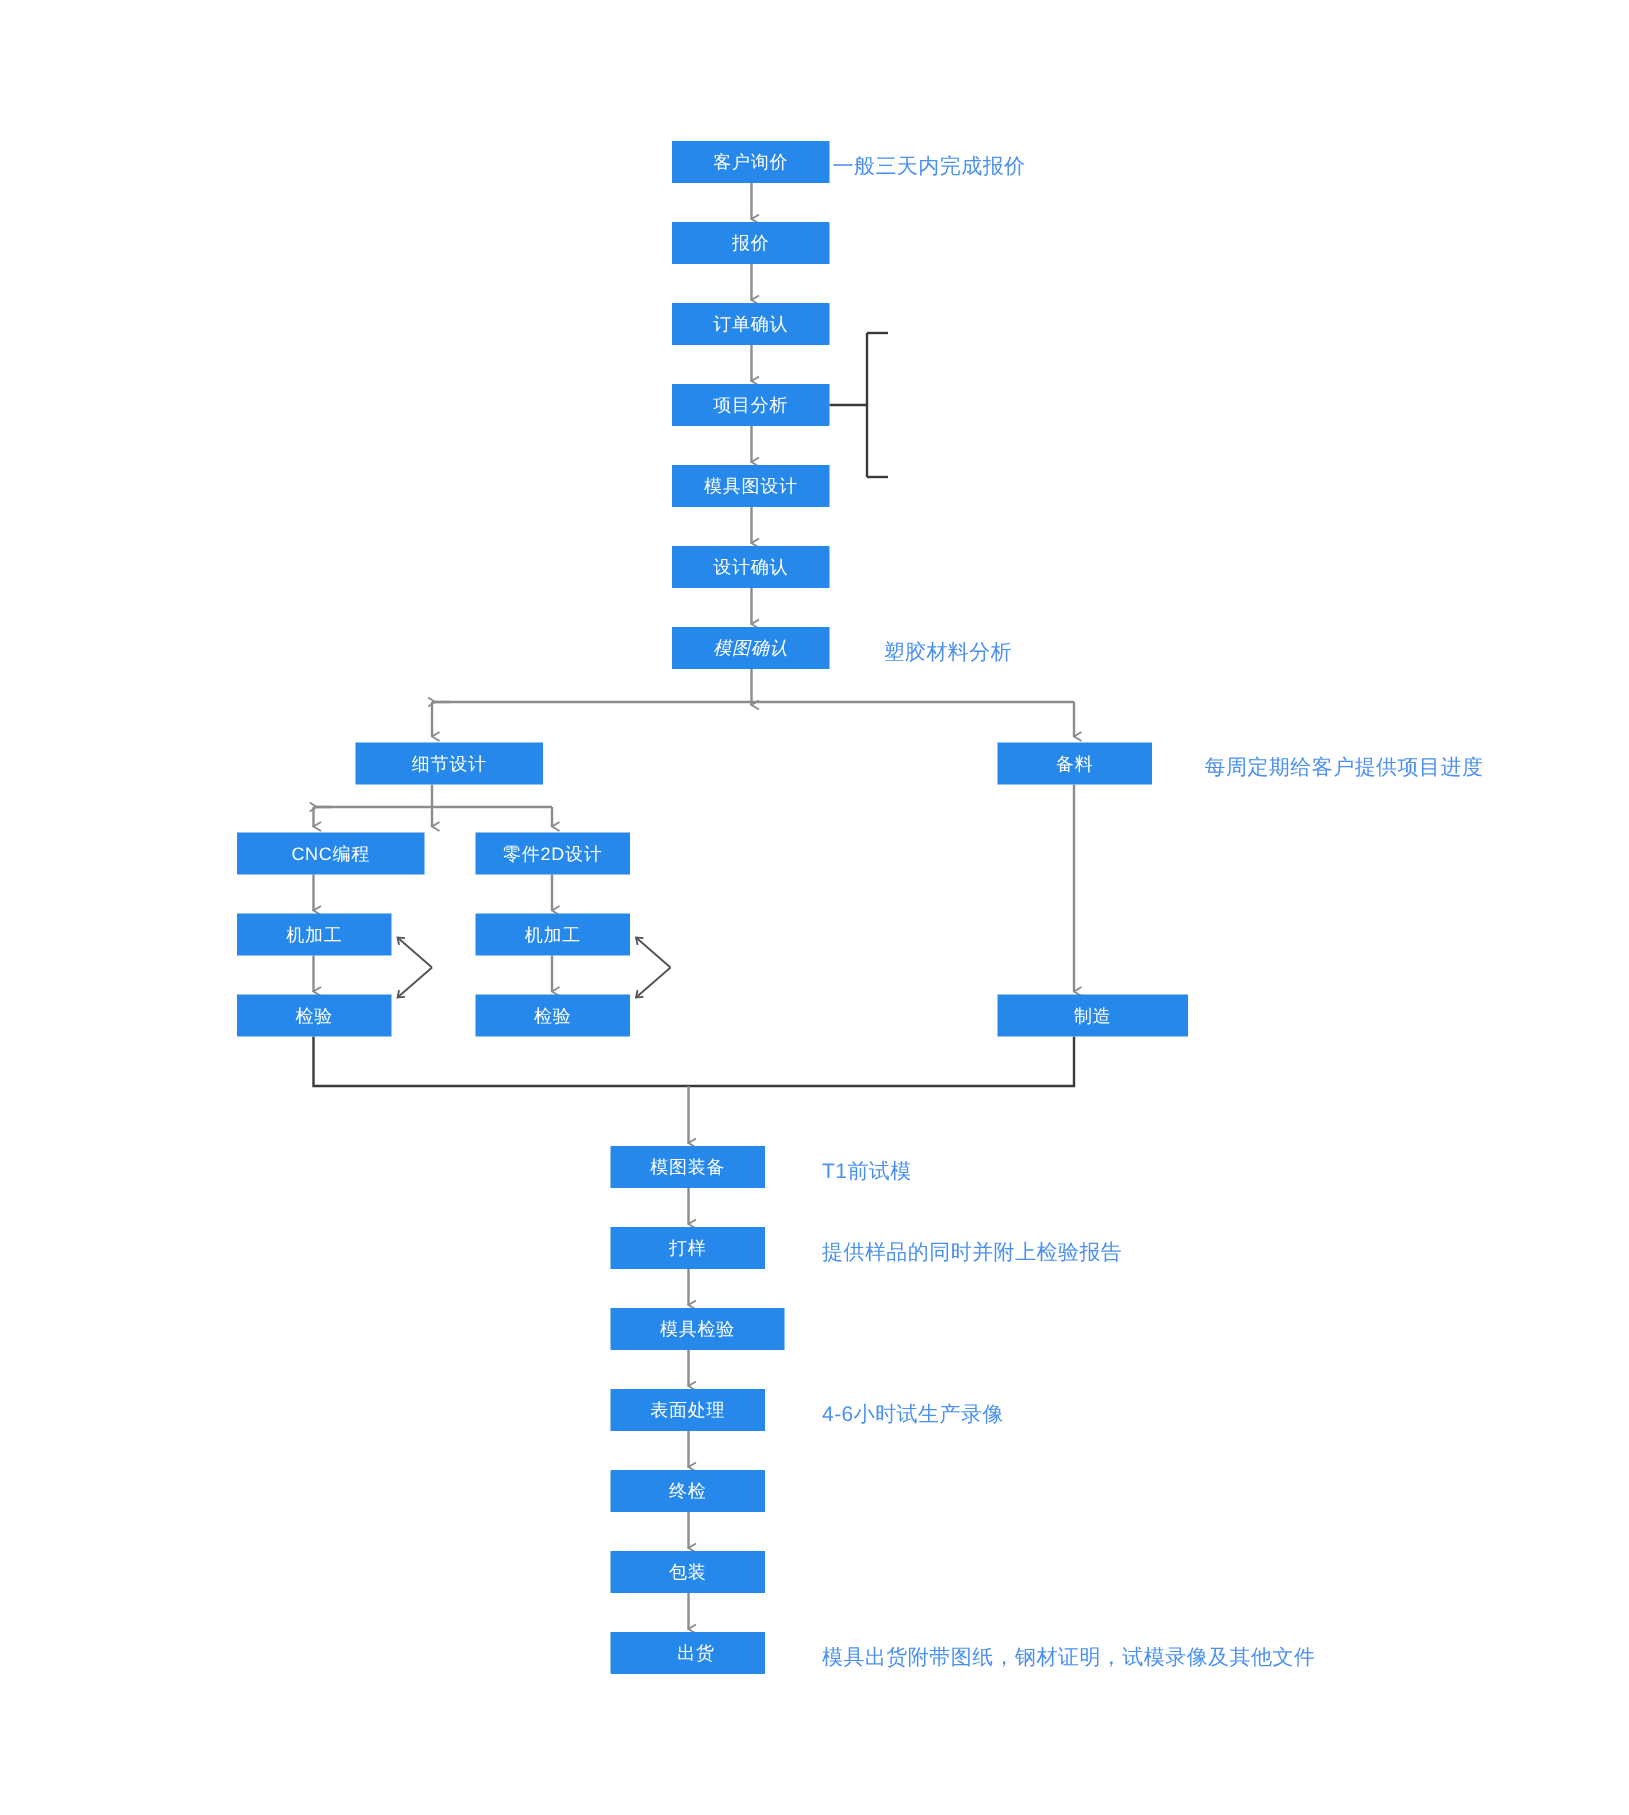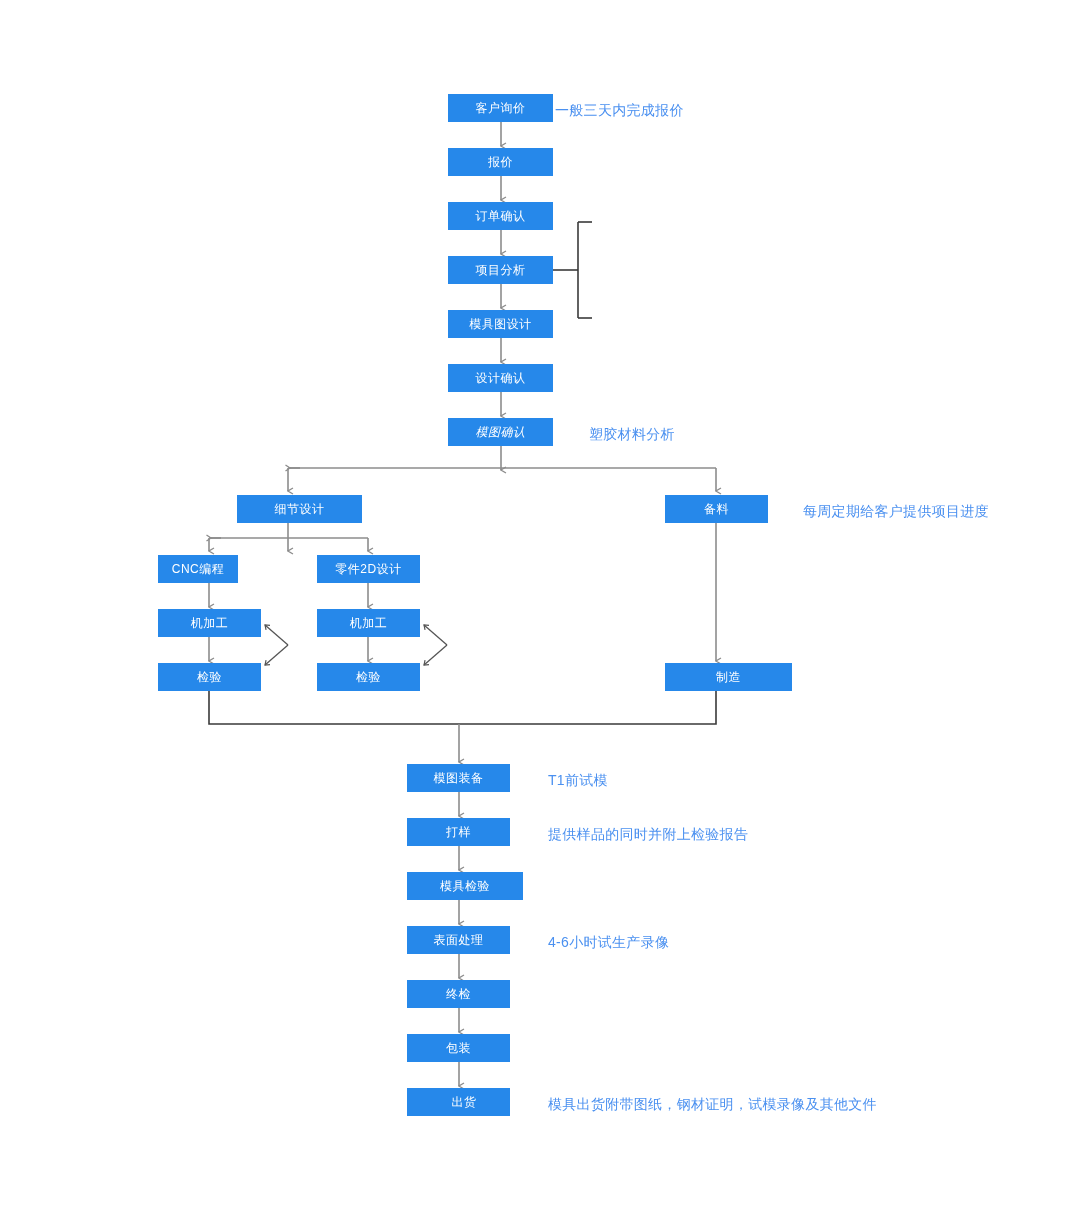--- a/index.html
+++ b/index.html
@@ -155,21 +155,21 @@
   </div>
   <div class="node" style="left:448px;top:418px;width:105px;font-style:italic;">
     <span>模图确认</span>
   </div>
   <div class="node" style="left:237px;top:495px;width:125px;">
     <span>细节设计</span>
   </div>
   <div class="node" style="left:665px;top:495px;width:103px;">
     <span>备料</span>
   </div>
-  <div class="node" style="left:158px;top:555px;width:80px;">
+  <div class="node" style="left:158px;top:555px;width:125px;">
     <span>CNC编程</span>
   </div>
   <div class="node" style="left:317px;top:555px;width:103px;">
     <span>零件2D设计</span>
   </div>
   <div class="node" style="left:158px;top:609px;width:103px;">
     <span>机加工</span>
   </div>
   <div class="node" style="left:317px;top:609px;width:103px;">
     <span>机加工</span>

